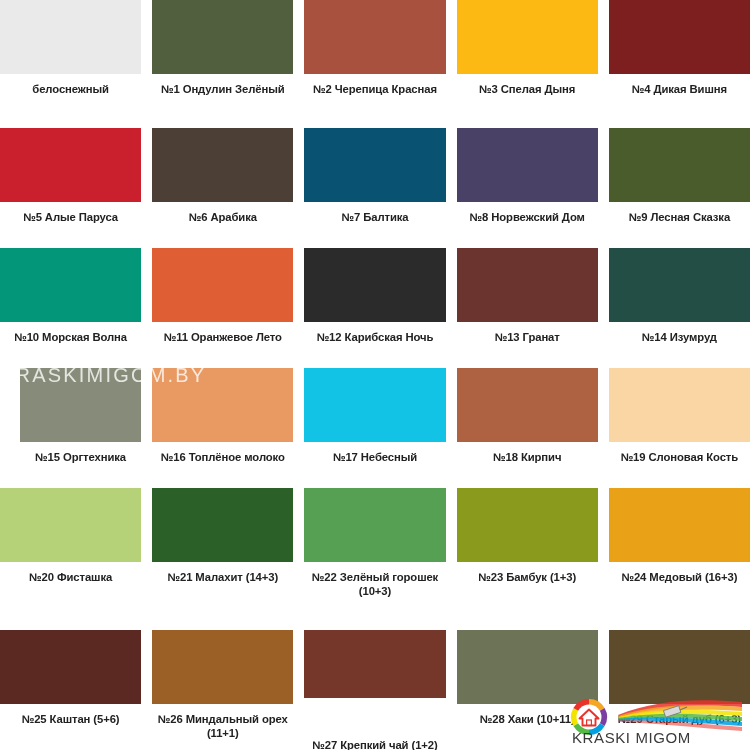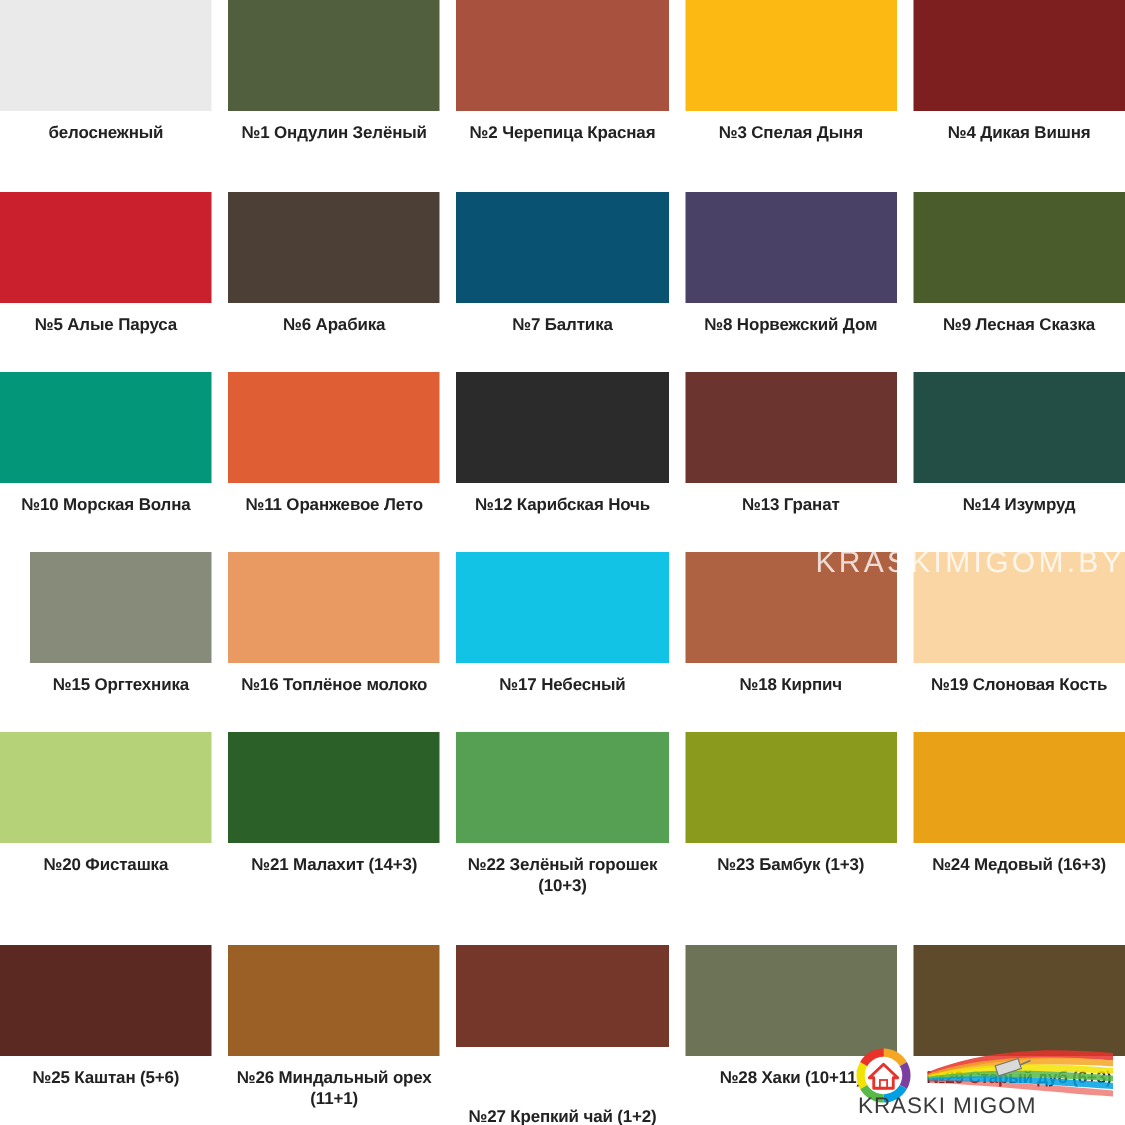--- a/index.html
+++ b/index.html
@@ -62,21 +62,21 @@
   
   .row-h-std .swatch-cell { height: 120px; }
   .row-h-tall .swatch-cell { height: 125px; }
   .row-h-last .swatch-cell { height: 122px; }
 
   .watermark {
     position: absolute;
     left: 0;
     top: 364px;
     width: 750px;
-    text-align: right;
+    text-align: left;
     font-size: 20px;
     letter-spacing: 2.2px;
     color: rgba(255,255,255,0.78);
     font-family: "Liberation Sans", sans-serif;
     pointer-events: none;
     user-select: none;
   }
 
   .brand-logo {
     position: absolute;

